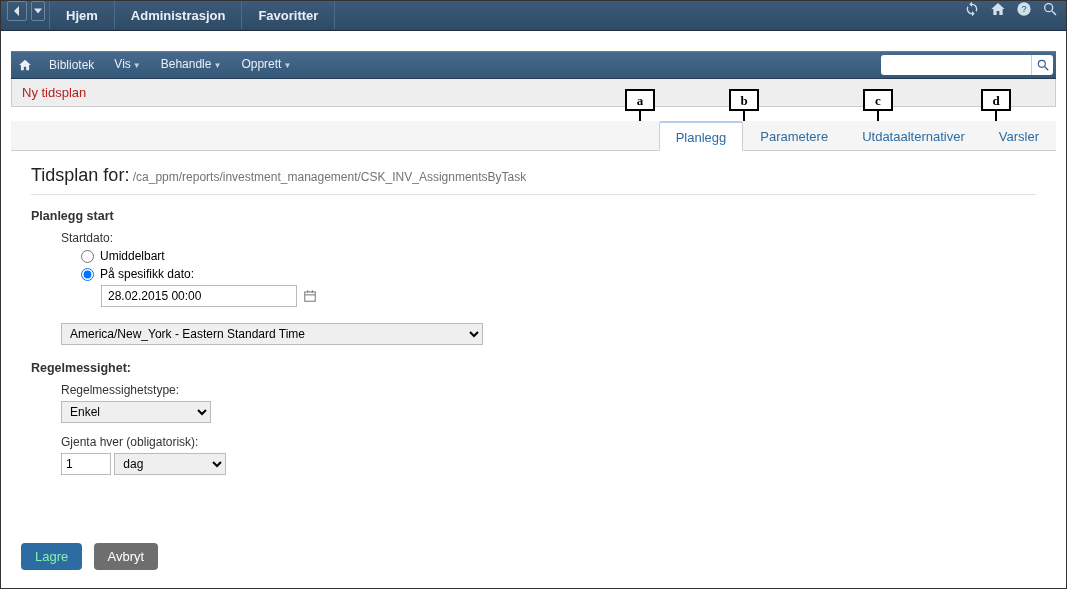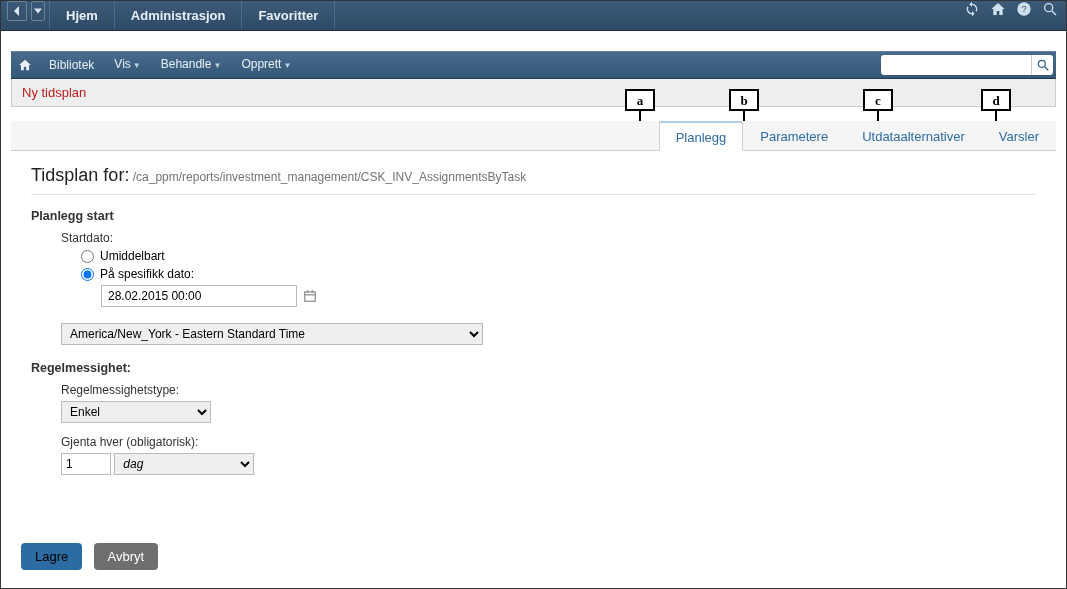--- a/index.html
+++ b/index.html
@@ -51,28 +51,28 @@
   .lbl { color:#333; margin: 6px 0 4px; display:block; }
   .radio-row { display:flex; align-items:center; gap:6px; margin: 4px 0 4px 20px; }
   .date-row { margin-left: 40px; display:flex; align-items:center; gap:6px; margin-top:4px;}
   input.dt { height: 22px; width: 196px; border: 1px solid #bbb; padding: 0 6px; font-size:12px; }
   .cal-ic { width:14px; height:14px; }
   .cal-ic svg { width:14px; height:14px; fill:#888; stroke:#888; }
   select.sel { height: 22px; border:1px solid #bbb; font-size:12px; padding: 0 4px; }
   select.tz { width: 422px; }
   select.rt { width: 150px; }
   input.num { width: 50px; height: 22px; border:1px solid #bbb; padding:0 4px; font-size:12px; }
-  select.unit { width: 140px; font-style: italic; }
+  select.unit { width: 112px; }
 
   .block { margin-top: 16px; }
 
   
   .footer { margin: 6px 10px 0 10px; padding: 6px 10px; }
   .btn { display:inline-block; padding: 6px 14px; border-radius: 4px; font-size: 13px; border: none; cursor:pointer; }
-  .btn.primary { background: #2d6ca2; color:#000000; }
+  .btn.primary { background: #2d6ca2; color:#86efac; }
   .btn.secondary { background: #6e6e6e; color:#fff; margin-left: 8px; }
 
   
   .mainarea::-webkit-scrollbar { width: 14px; }
   .mainarea::-webkit-scrollbar-thumb { background:#bfbfbf; border-radius:2px; }
   .mainarea::-webkit-scrollbar-track { background:#eaeaea; }
 </style>
 </head>
 <body>
 

